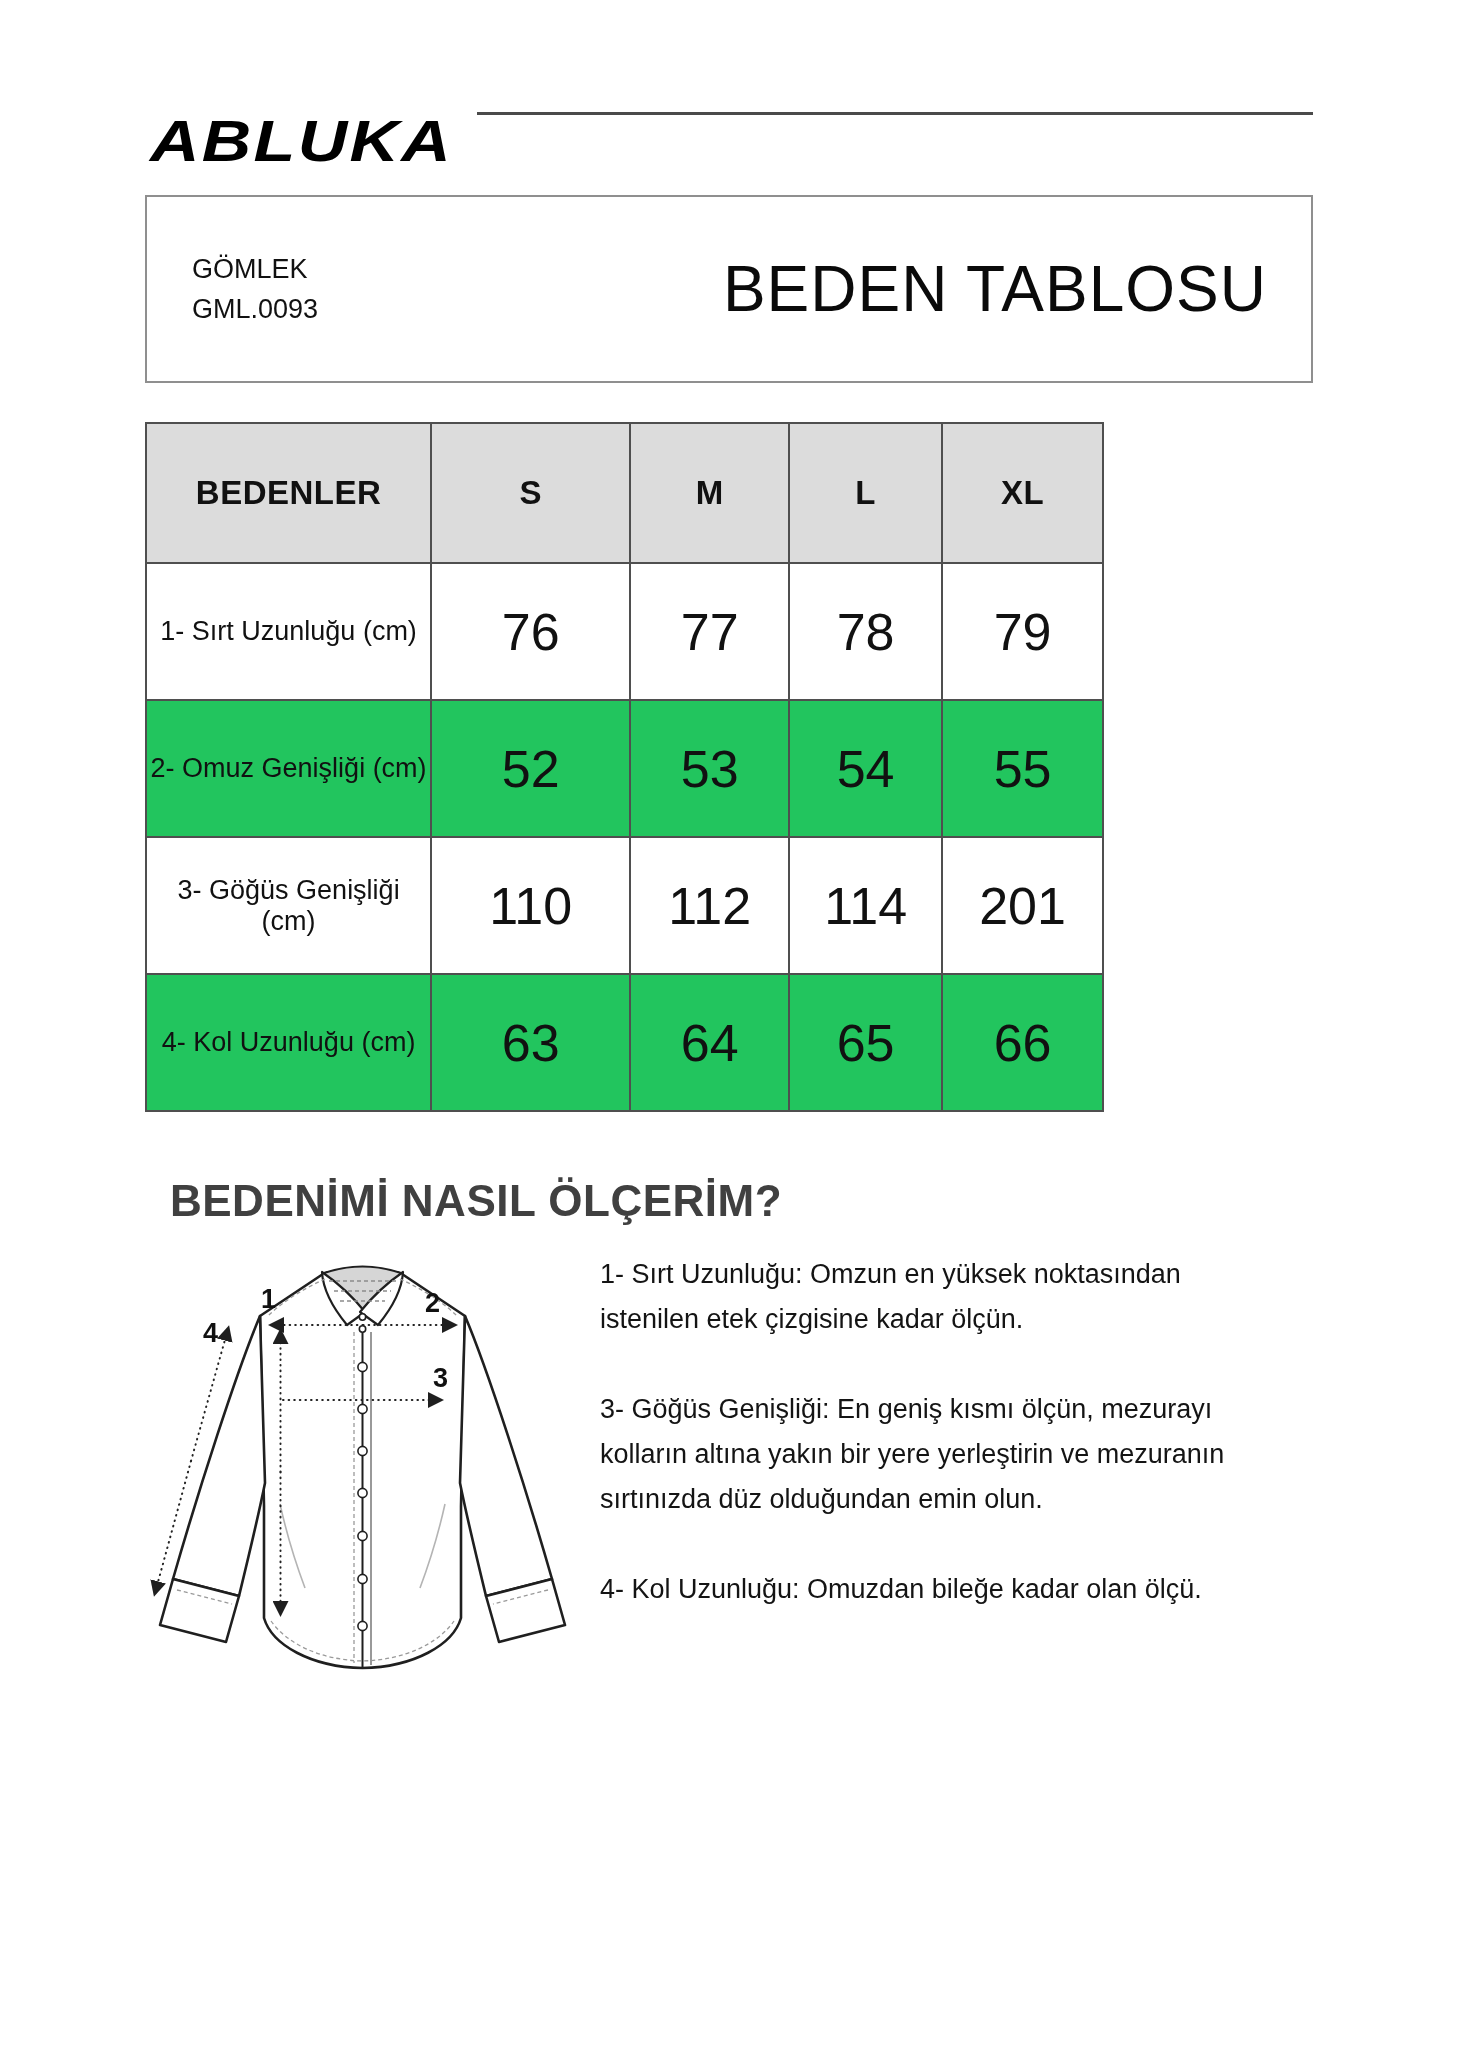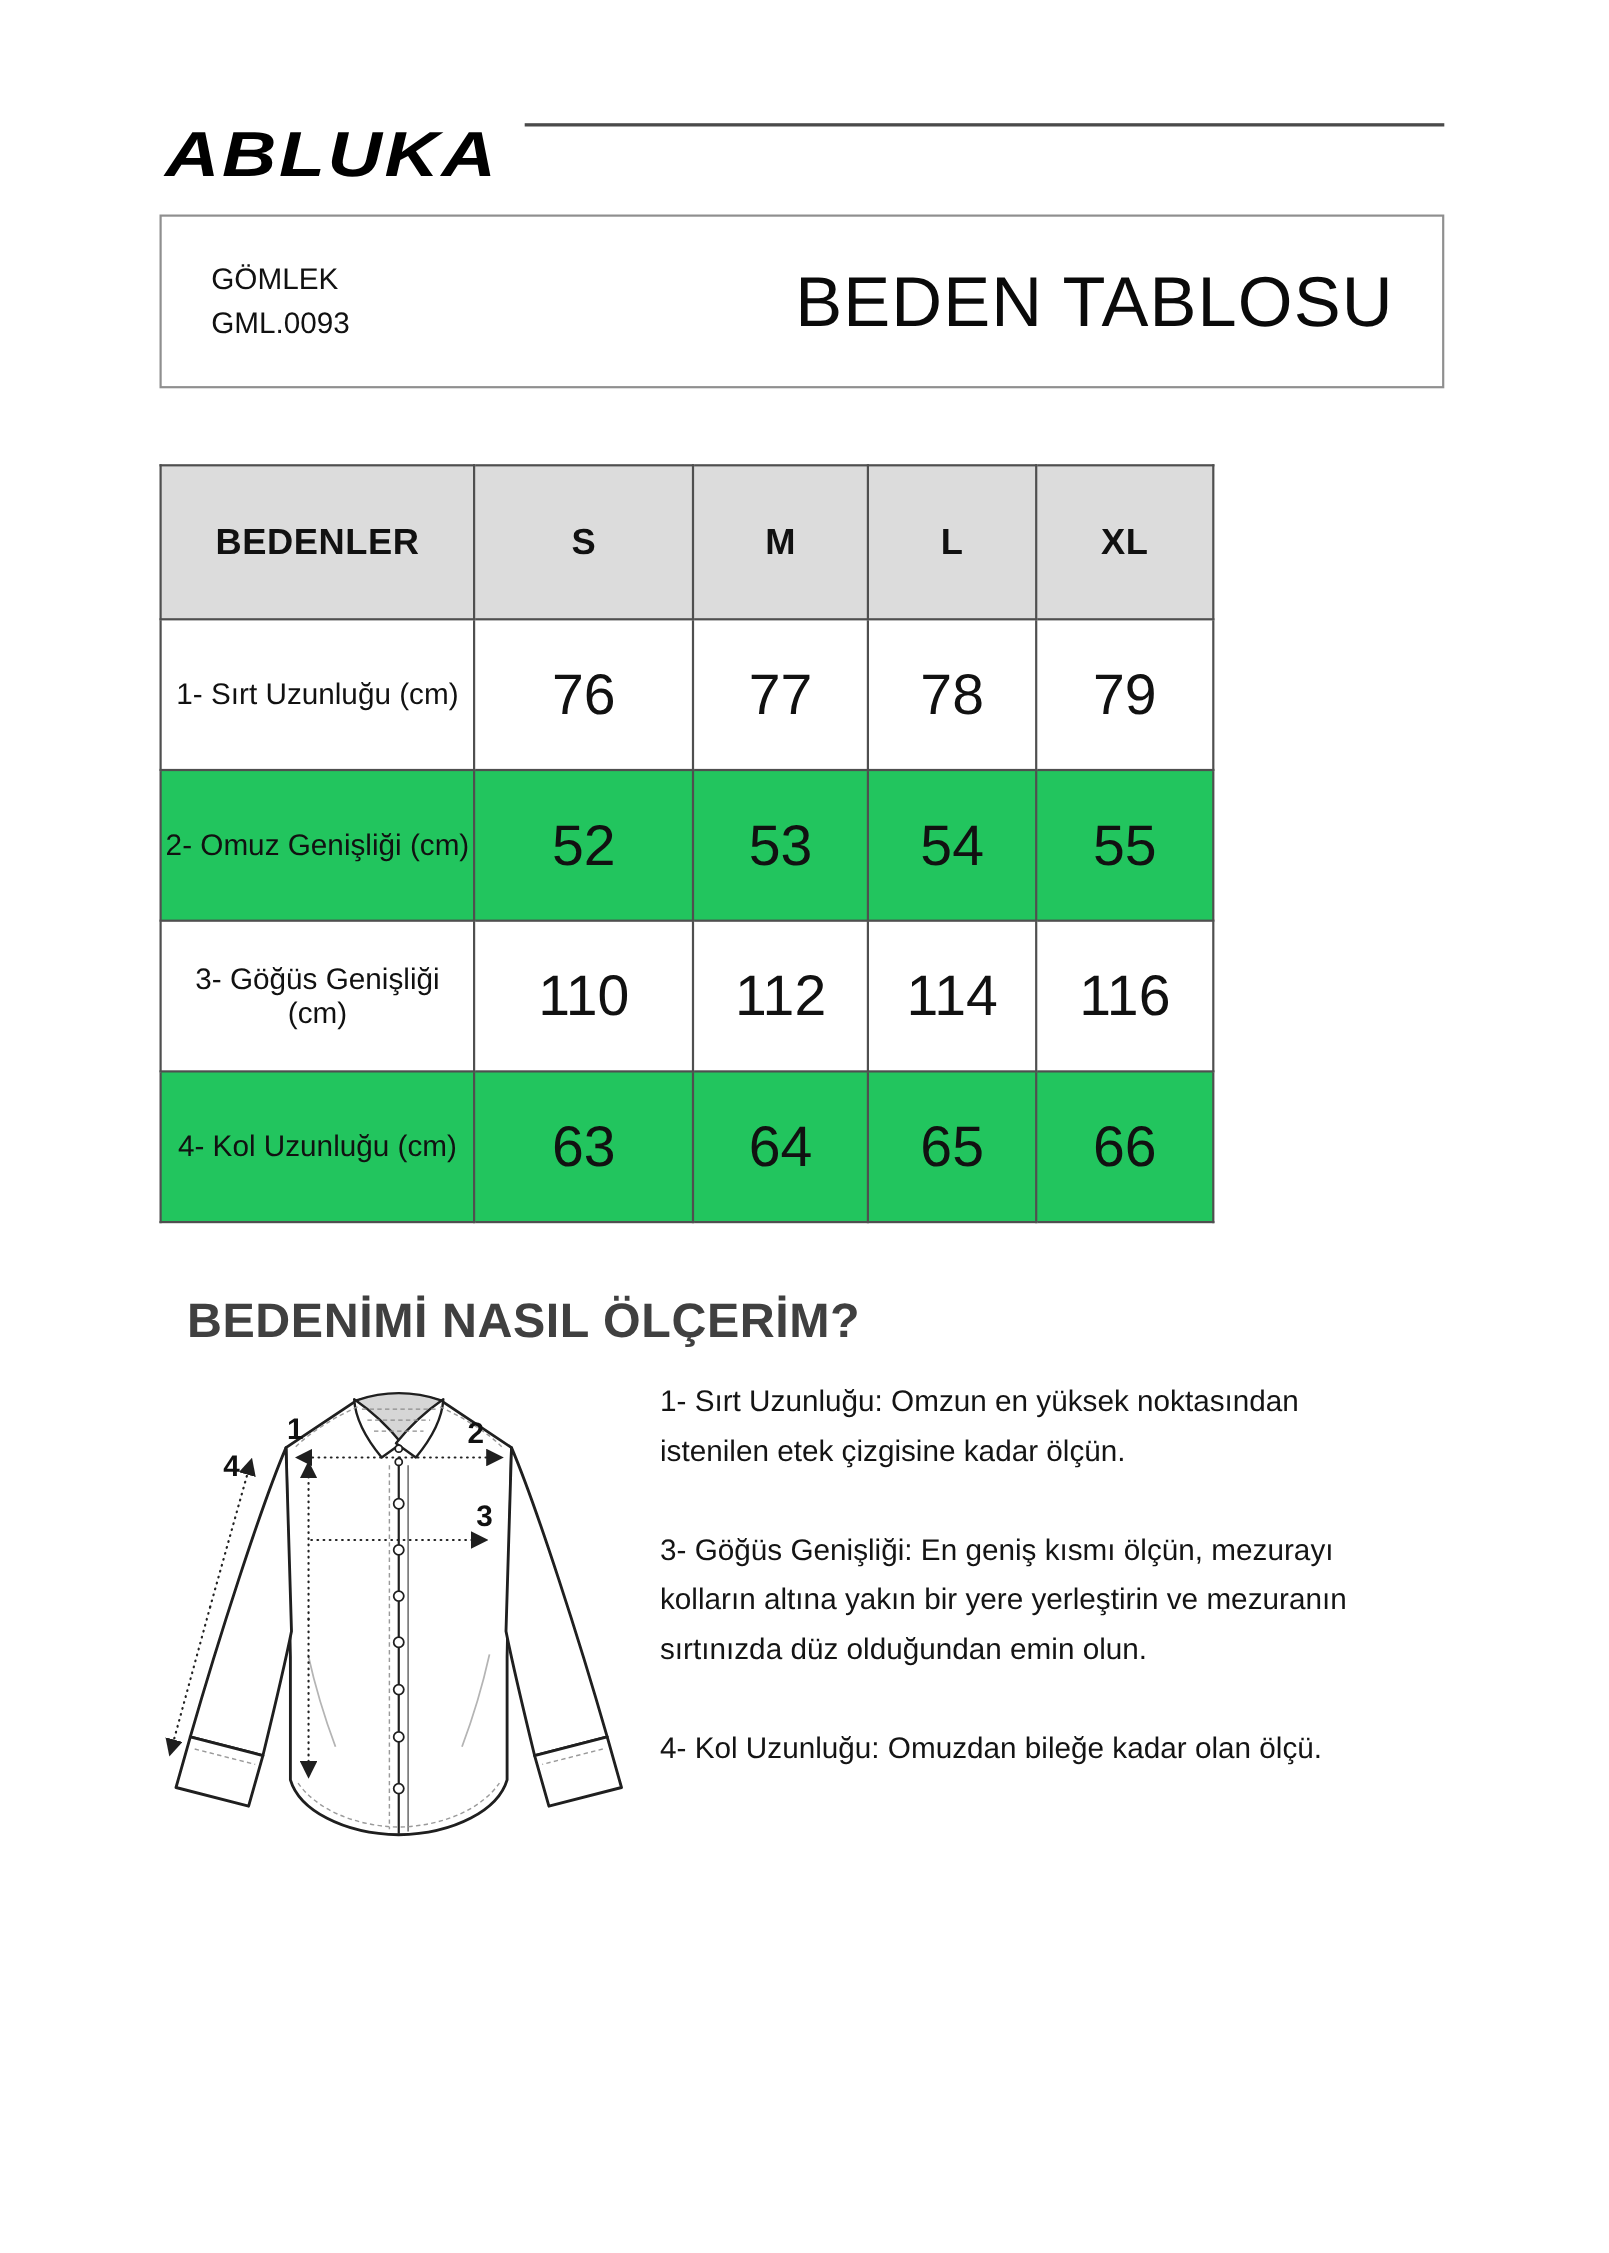--- a/index.html
+++ b/index.html
@@ -9,21 +9,21 @@
   }
   
   .header-row{position:absolute;left:150px;right:150px;top:112px;height:68px;display:flex;align-items:flex-start;}
   .logo{
     font-size:58px;font-weight:900;font-style:italic;letter-spacing:2px;color:#000;
     transform:scaleX(1.18);transform-origin:left center;white-space:nowrap;line-height:1;
   }
   .logo-rule{flex:1;height:3px;background:#4a4a4a;margin-left:70px;}
   
   .title-box{
-    position:absolute;left:145px;top:195px;width:1168px;height:158px;box-sizing:border-box;
+    position:absolute;left:145px;top:195px;width:1168px;height:188px;box-sizing:border-box;
     border:2px solid #8f8f8f;display:flex;align-items:center;justify-content:space-between;
     padding:0 44px 0 45px;background:#fff;
   }
   .product-info{font-size:27px;line-height:40px;color:#111;}
   .box-title{font-size:64px;font-weight:500;letter-spacing:1px;white-space:nowrap;color:#0a0a0a;}
   
   .size-table{
     position:absolute;left:145px;top:422px;width:959px;border-collapse:collapse;table-layout:fixed;
   }
   .size-table th,.size-table td{
@@ -92,21 +92,21 @@
         <td class="size-value">52</td>
         <td class="size-value">53</td>
         <td class="size-value">54</td>
         <td class="size-value">55</td>
       </tr>
       <tr>
         <td class="row-label">3- Göğüs Genişliği (cm)</td>
         <td class="size-value">110</td>
         <td class="size-value">112</td>
         <td class="size-value">114</td>
-        <td class="size-value">116</td>
+        <td class="size-value">201</td>
       </tr>
       <tr class="shaded">
         <td class="row-label">4- Kol Uzunluğu (cm)</td>
         <td class="size-value">63</td>
         <td class="size-value">64</td>
         <td class="size-value">65</td>
         <td class="size-value">66</td>
       </tr>
     </tbody>
   </table>

